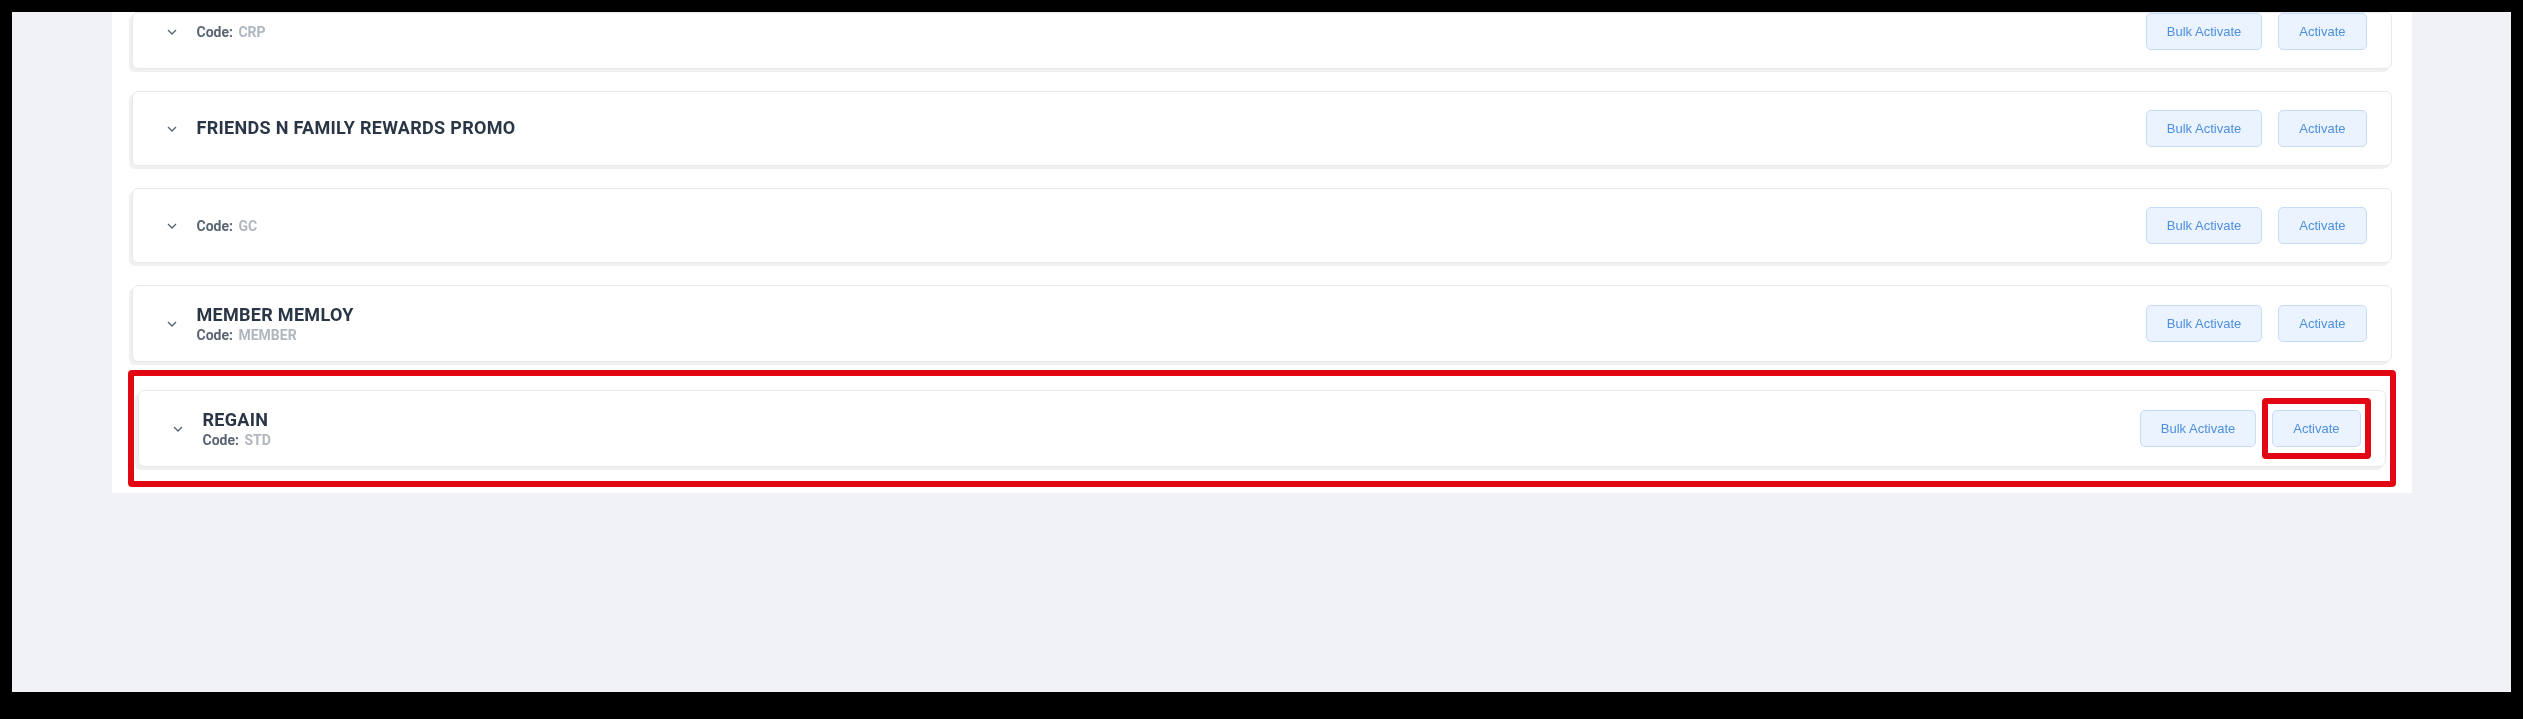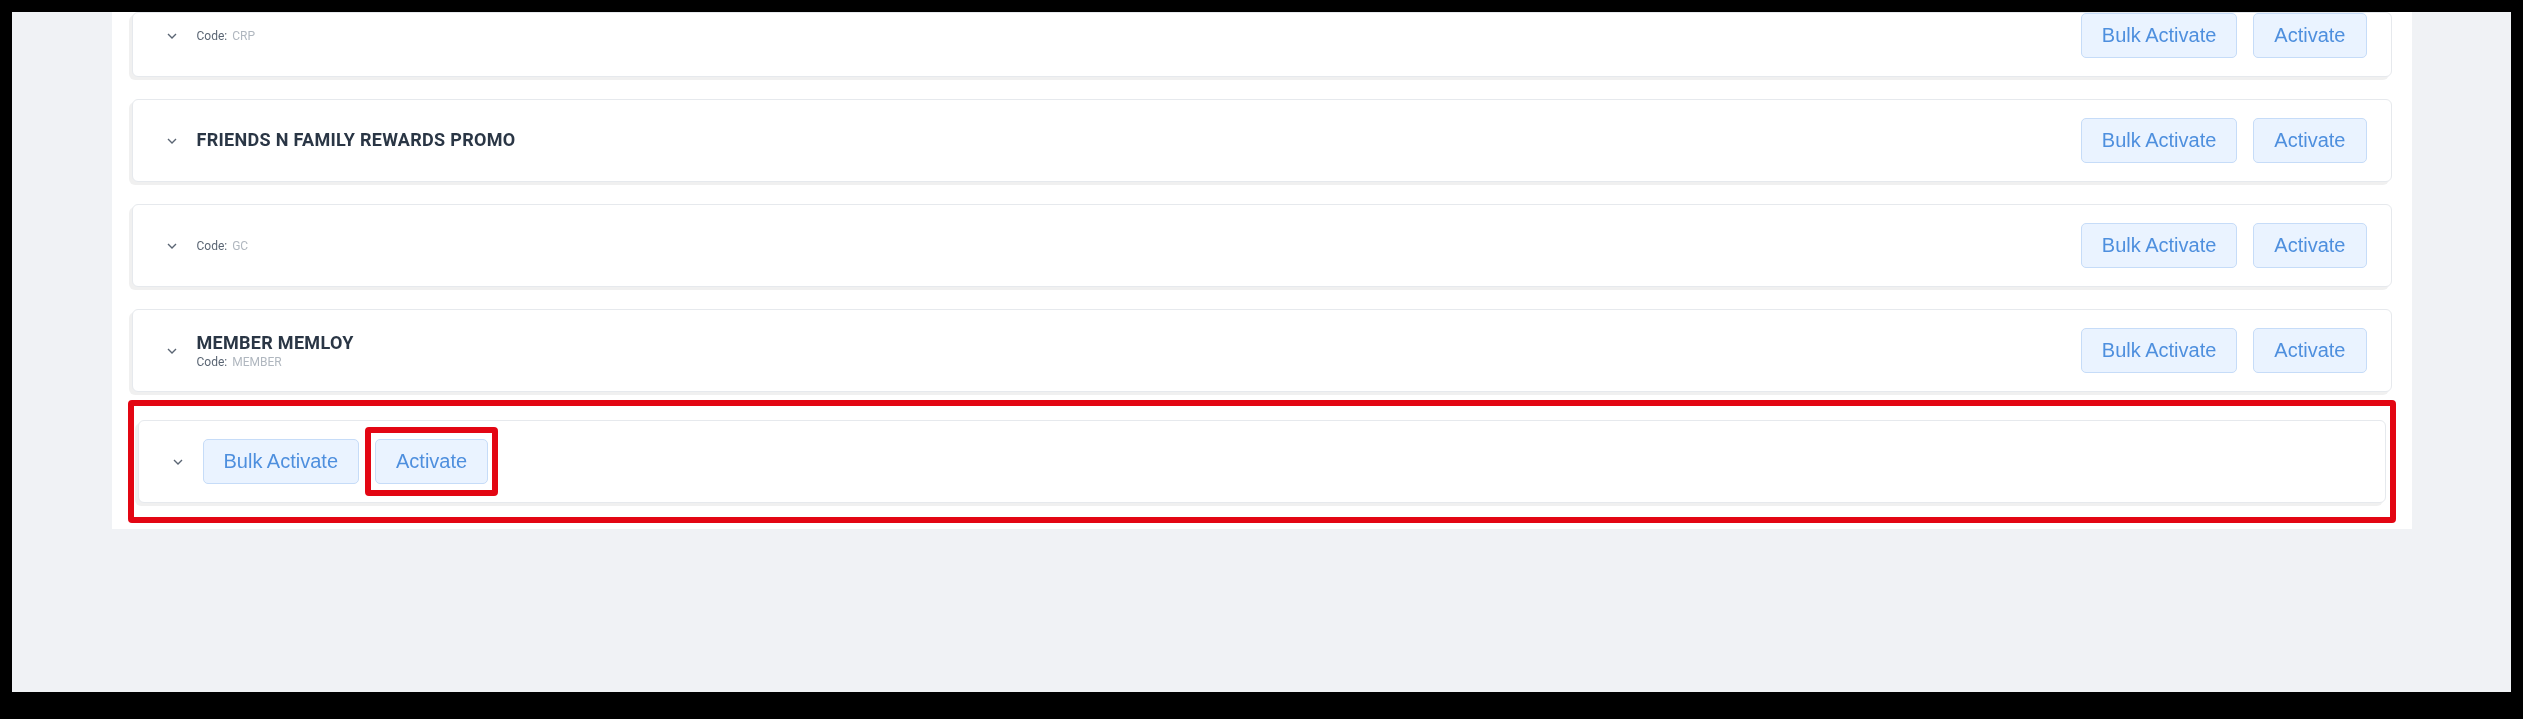--- a/index.html
+++ b/index.html
@@ -59,39 +59,40 @@
       flex-direction: column;
     }
     .card-title {
       font-size: 18px;
       font-weight: 700;
       color: #2a3645;
       letter-spacing: 0.3px;
       margin-bottom: 2px;
     }
     .card-code-line {
-      font-size: 12px;
+      font-size: 14px;
       color: #6b7785;
+      font-weight: bold;
     }
     .card-code-label {
       color: #5a6573;
     }
     .card-code-value {
       color: #b0b7bf;
       margin-left: 2px;
     }
     .card-actions {
       display: flex;
       gap: 16px;
     }
     .btn {
       background: #eaf3ff;
       border: 1px solid #c6dcf8;
       color: #4e8fde;
-      font-size: 20px;
+      font-size: 13px;
       font-weight: 400;
       padding: 10px 20px;
       border-radius: 5px;
       cursor: pointer;
       white-space: nowrap;
     }
     .highlight-box {
       border: 6px solid #e30613;
       border-radius: 4px;
       padding: 14px 4px 14px 4px;
@@ -197,20 +198,27 @@
         </div>
       </div>
 
       <div class="highlight-box">
         <div class="card">
           <div class="card-expand">
             <svg viewBox="0 0 24 24">
                 <polyline points="6 9 12 15 18 9"></polyline>
               </svg>
           </div>
+          <div class="card-main">
+            <div class="card-title">REGAIN</div>
+            <div class="card-code-line">
+              <span class="card-code-label">Code:</span>
+              <span class="card-code-value">STD</span>
+            </div>
+          </div>
           <div class="card-actions">
             <button class="btn">Bulk Activate</button>
             <span class="highlight-activate">
               <button class="btn">Activate</button>
             </span>
           </div>
         </div>
       </div>
 
     </div>

